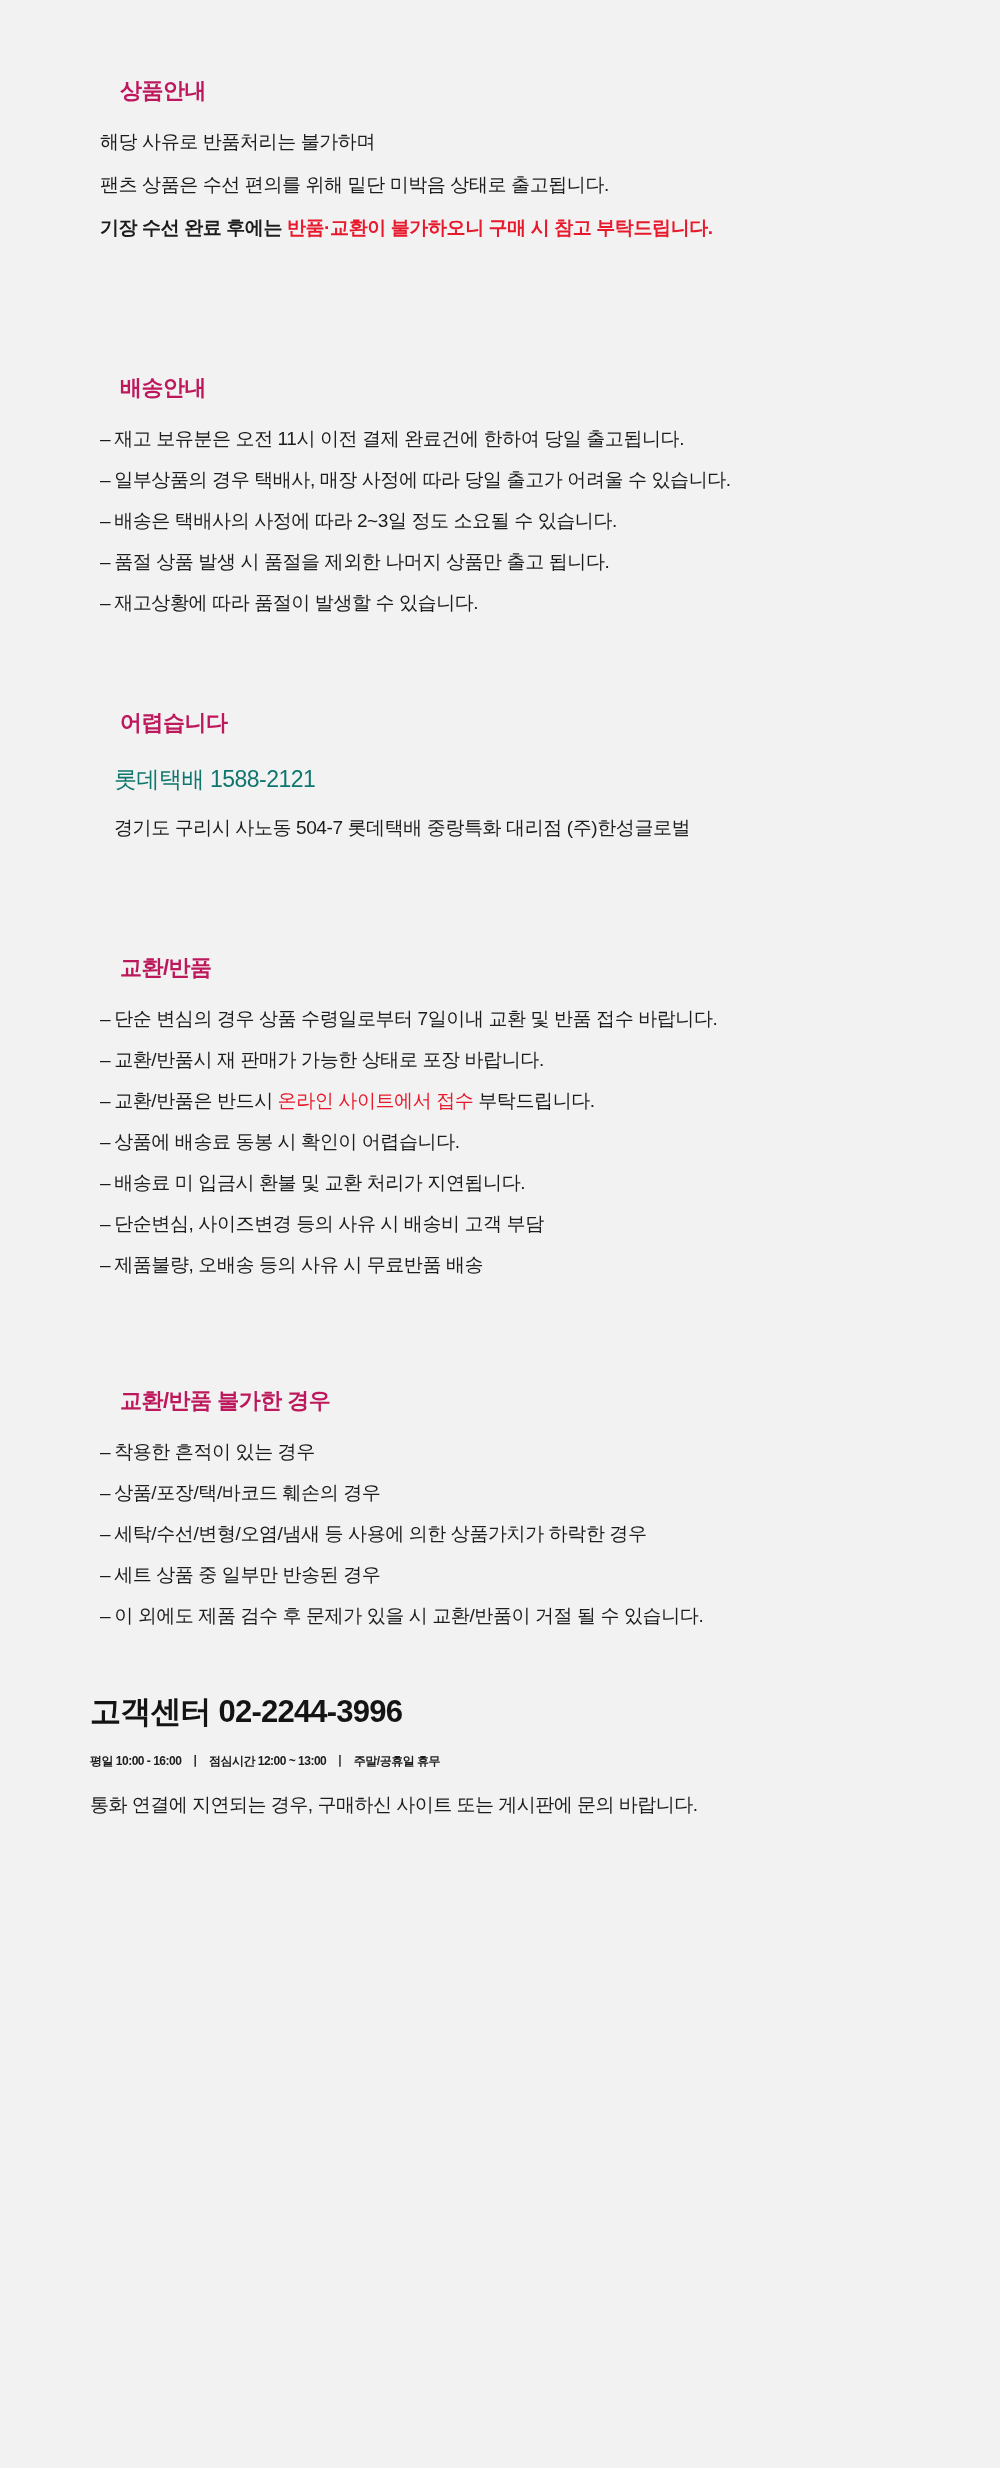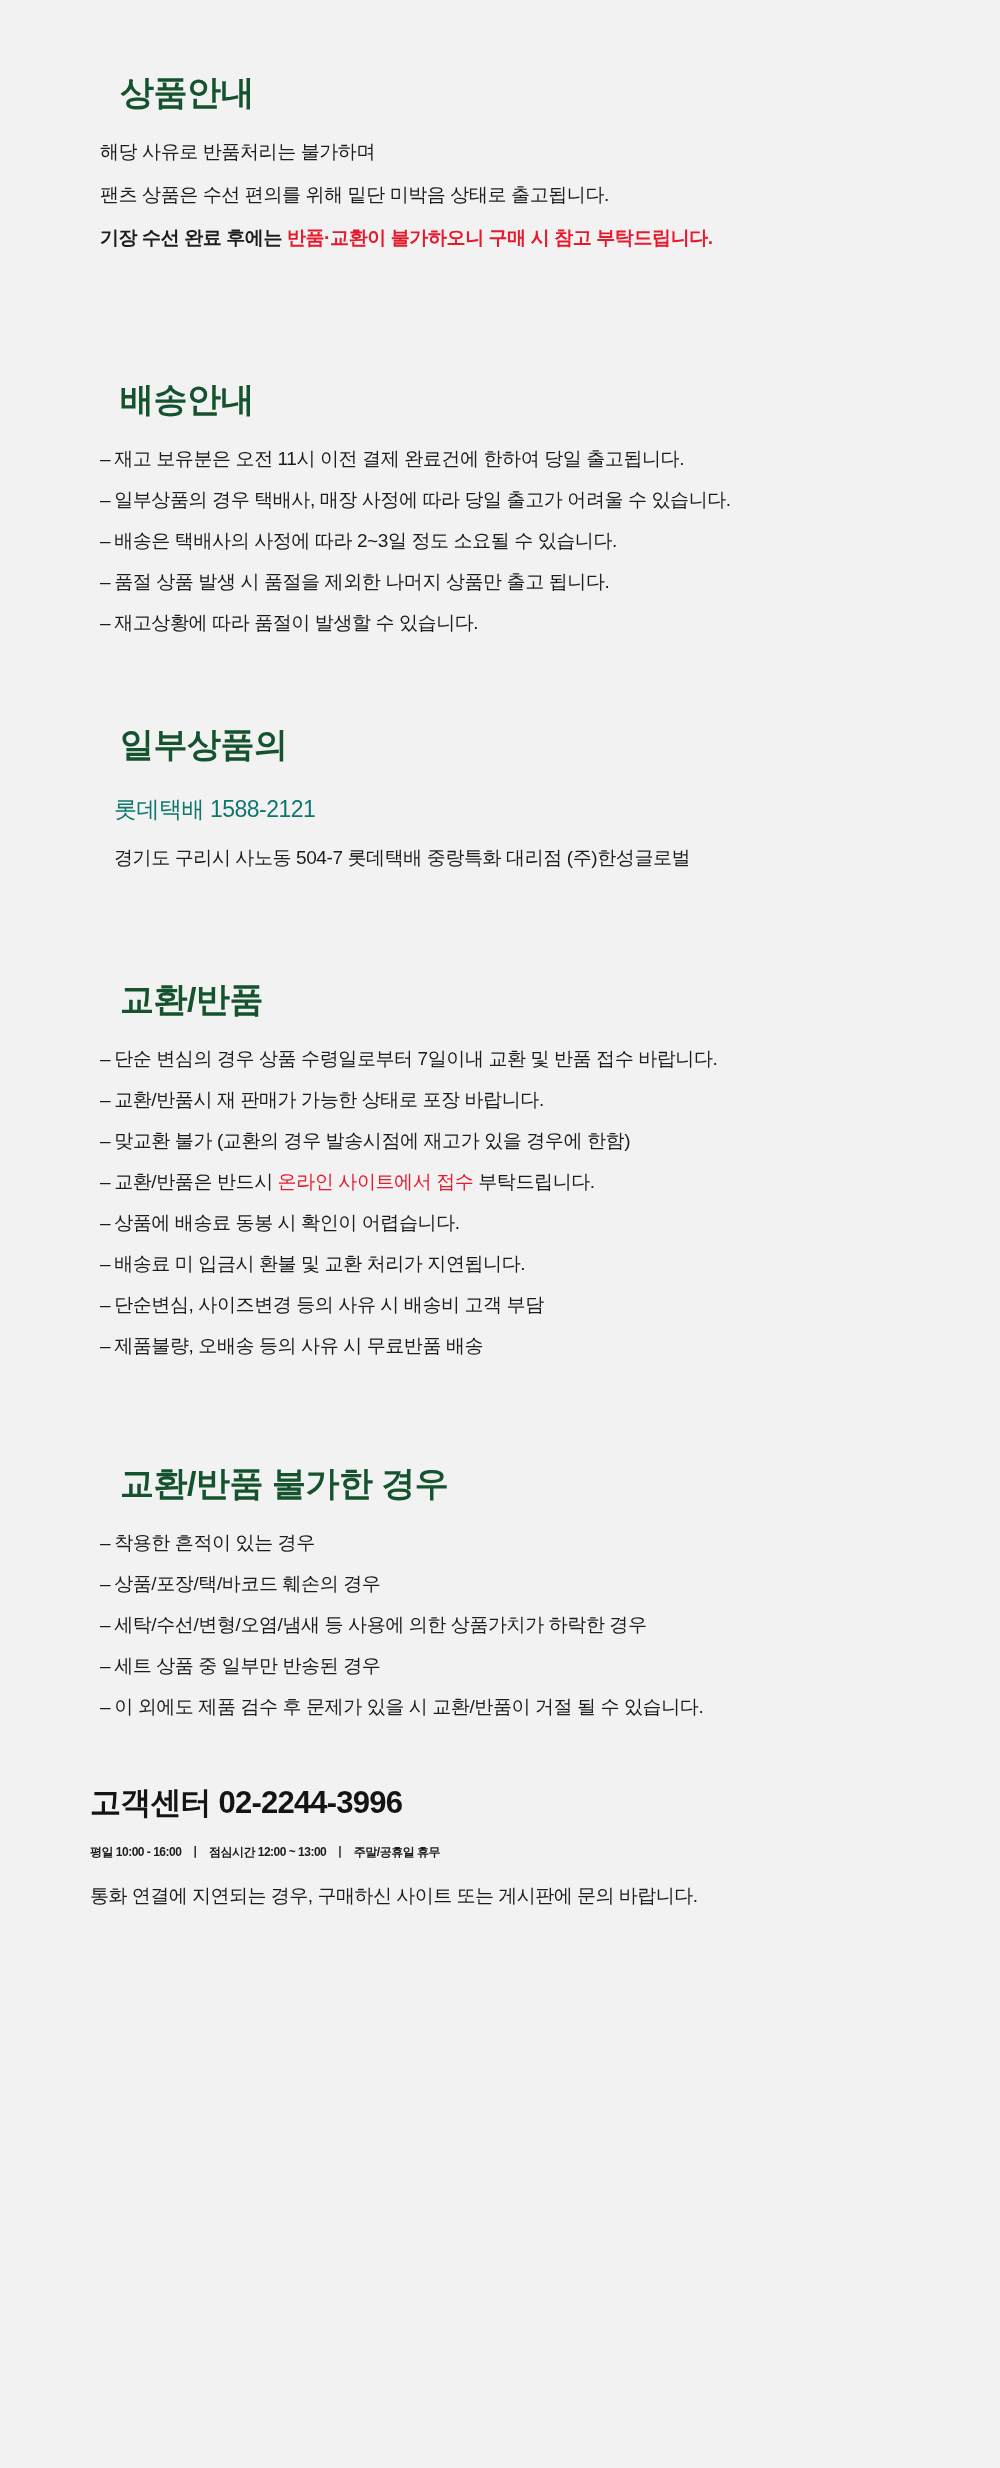--- a/index.html
+++ b/index.html
@@ -20,25 +20,25 @@
     background: #f2f2f2;
     box-sizing: border-box;
     padding: 60px 0 60px 0;
     position: relative;
   }
   .section {
     padding-left: 100px;
     padding-right: 60px;
   }
   .sec-title {
-    font-size: 34px;
+    font-size: 22px;
     font-weight: bold;
     letter-spacing: -0.5px;
-    color: #14532d;
-    margin: 10px 0 26px 20px;
+    color: #be185d;
+    margin: 16px 0 26px 20px;
   }
   .lines {
     font-size: 19px;
     line-height: 1.0;
     color: #1c1c1c;
   }
   .line {
     margin: 0 0 22px 0;
     letter-spacing: -0.4px;
     white-space: nowrap;
@@ -119,35 +119,34 @@
       <p class="line"><span class="dash">–</span><span>일부상품의 경우 택배사, 매장 사정에 따라 당일 출고가 어려울 수 있습니다.</span></p>
       <p class="line"><span class="dash">–</span><span>배송은 택배사의 사정에 따라 2~3일 정도 소요될 수 있습니다.</span></p>
       <p class="line"><span class="dash">–</span><span>품절 상품 발생 시 품절을 제외한 나머지 상품만 출고 됩니다.</span></p>
       <p class="line"><span class="dash">–</span><span>재고상황에 따라 품절이 발생할 수 있습니다.</span></p>
     </div>
   </div>
 
   <div class="gap-l"></div>
 
   <div class="section" id="sec-address">
-    <h2 class="sec-title">일부상품의</h2>
+    <h2 class="sec-title">어렵습니다</h2>
     <div class="addr-block">
       <p class="addr-phone">롯데택배 1588-2121</p>
       <p class="addr-text">경기도 구리시 사노동 504-7 롯데택배 중랑특화 대리점 (주)한성글로벌</p>
     </div>
   </div>
 
   <div class="gap-xl"></div>
 
   <div class="section" id="sec-exchange">
     <h2 class="sec-title">교환/반품</h2>
     <div class="lines">
       <p class="line"><span class="dash">–</span><span>단순 변심의 경우 상품 수령일로부터 7일이내 교환 및 반품 접수 바랍니다.</span></p>
       <p class="line"><span class="dash">–</span><span>교환/반품시 재 판매가 가능한 상태로 포장 바랍니다.</span></p>
-      <p class="line"><span class="dash">–</span><span>맞교환 불가 (교환의 경우 발송시점에 재고가 있을 경우에 한함)</span></p>
       <p class="line"><span class="dash">–</span><span>교환/반품은 반드시 </span><span class="red">온라인 사이트에서 접수</span><span> 부탁드립니다.</span></p>
       <p class="line"><span class="dash">–</span><span>상품에 배송료 동봉 시 확인이 어렵습니다.</span></p>
       <p class="line"><span class="dash">–</span><span>배송료 미 입금시 환불 및 교환 처리가 지연됩니다.</span></p>
       <p class="line"><span class="dash">–</span><span>단순변심, 사이즈변경 등의 사유 시 배송비 고객 부담</span></p>
       <p class="line"><span class="dash">–</span><span>제품불량, 오배송 등의 사유 시 무료반품 배송</span></p>
     </div>
   </div>
 
   <div class="gap-xl"></div>
 

